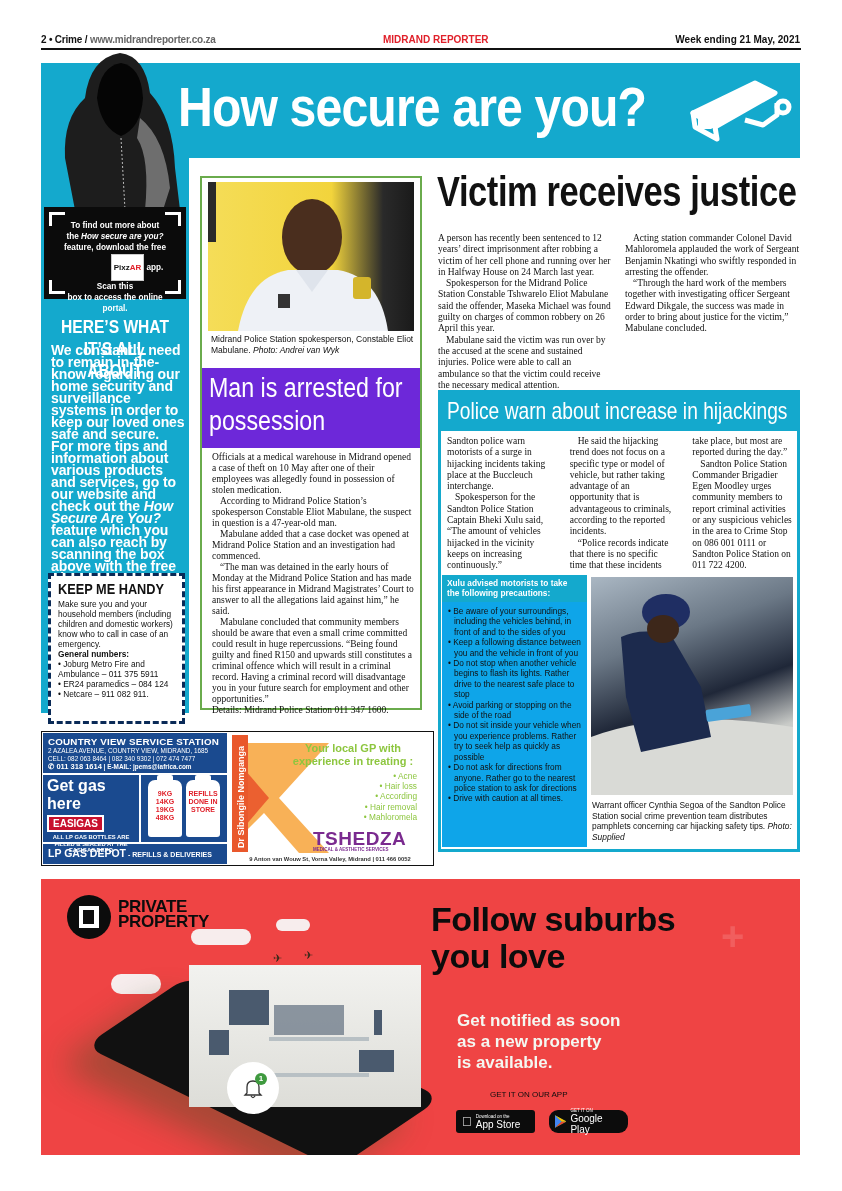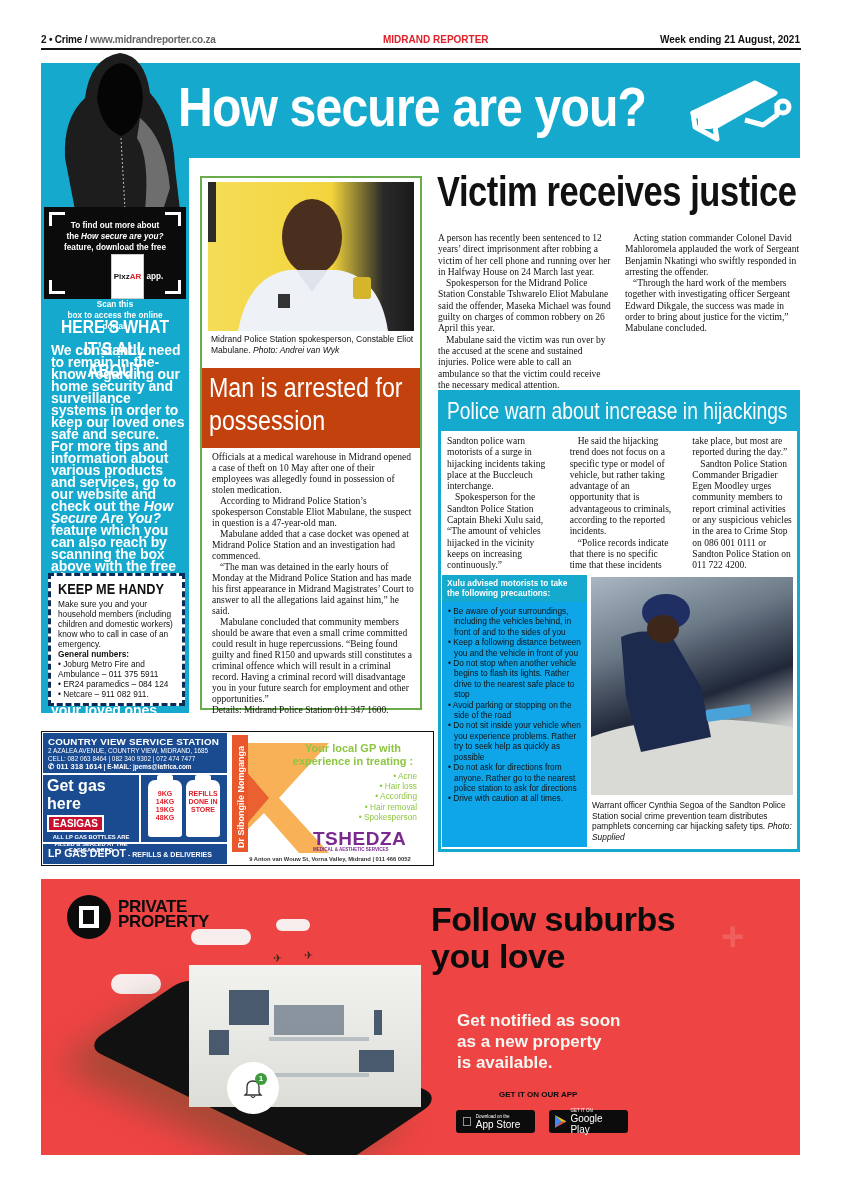--- a/index.html
+++ b/index.html
@@ -24,38 +24,38 @@
   
   .hood { left: 45px; top: 48px; width: 140px; height: 162px; }
 
   
   .pixz-box { left: 44px; top: 207px; width: 142px; height: 92px; background: #0b0b0b; color: #fff; font-size: 8.2px; font-weight: bold; text-align: center; line-height: 11.2px; padding: 13px 12px 0; }
   .pixz-box .corner { position: absolute; width: 16px; height: 14px; border-color: #fff; border-style: solid; border-width: 0; }
   .c-tl { left: 5px; top: 5px; border-left-width: 3px !important; border-top-width: 3px !important; }
   .c-tr { right: 5px; top: 5px; border-right-width: 3px !important; border-top-width: 3px !important; }
   .c-bl { left: 5px; bottom: 5px; border-left-width: 3px !important; border-bottom-width: 3px !important; }
   .c-br { right: 5px; bottom: 5px; border-right-width: 3px !important; border-bottom-width: 3px !important; }
-  .pixz-logo { display: inline-block; background: #fff; color: #111; font-size: 8px; padding: 17px 2px; line-height: 9px; border: 1px solid #ccc; margin-left: 44px; }
+  .pixz-logo { display: inline-block; background: #fff; color: #111; font-size: 8px; padding: 8px 2px; line-height: 9px; border: 1px solid #ccc; margin-left: 44px; }
   .pixz-logo b { color: #e0202a; }
 
   
   .here-head { left: 44px; top: 316px; width: 142px; text-align: center; color: #fff; font-weight: bold; font-size: 19px; line-height: 22px; transform: scaleX(0.82); transform-origin: center top; }
   .here-body { left: 51px; top: 344px; width: 134px; color: #fff; font-size: 14px; font-weight: bold; line-height: 12px; letter-spacing: -0.1px; }
 
   
-  .handy { left: 48px; top: 573px; width: 137px; height: 133px; background: #fff; border: 3px dashed #0a2a57; padding: 4px 7px; }
+  .handy { left: 48px; top: 573px; width: 137px; height: 151px; background: #fff; border: 3px dashed #0a2a57; padding: 4px 7px; }
   .handy-title { font-weight: bold; font-size: 15px; transform: scaleX(0.85); transform-origin: left top; white-space: nowrap; }
   .handy-body { font-size: 8.3px; line-height: 10px; margin-top: 2px; }
   .handy-body .gn { font-weight: bold; }
 
   
   .green-story { left: 200px; top: 176px; width: 222px; height: 534px; border: 2px solid #6aab4c; background: #fff; }
   .photo1 { left: 208px; top: 182px; width: 206px; height: 149px; background: linear-gradient(90deg,#f5dd58 0%,#f2d43c 60%,#2a2a2a 85%,#1a1a1a 100%); overflow: hidden; }
   .caption1 { left: 211px; top: 334px; width: 205px; font-size: 8.5px; line-height: 10.5px; }
-  .green-head { left: 202px; top: 368px; width: 218px; height: 80px; background: #c2410c; color: #fff; font-size: 27px; line-height: 33px; padding: 4px 7px; transform-origin: left top; }
+  .green-head { left: 202px; top: 368px; width: 218px; height: 80px; background: #6d28d9; color: #fff; font-size: 27px; line-height: 33px; padding: 4px 7px; transform-origin: left top; }
   .green-head span { display: inline-block; transform: scaleX(0.86); transform-origin: left top; white-space: nowrap; }
   .story1-body { left: 212px; top: 452px; width: 205px; font-family: "Liberation Serif", serif; font-size: 9.5px; line-height: 11px; }
   .story1-body p { text-indent: 8px; }
   .story1-body p:first-child { text-indent: 0; }
 
   
   .victim-head { left: 437px; top: 168px; font-family: "Liberation Sans", sans-serif; font-weight: bold; font-size: 42px; transform: scaleX(0.82); transform-origin: left top; white-space: nowrap; letter-spacing: -0.5px; }
   .victim-cols { left: 438px; top: 233px; width: 362px; display: flex; gap: 12px; font-family: "Liberation Serif", serif; font-size: 9.5px; line-height: 11.3px; }
   .victim-cols .col { flex: 1; }
   .victim-cols p { text-indent: 8px; }
@@ -115,34 +115,34 @@
   .pp-phone { position: absolute; left: 82px; top: 138px; width: 280px; height: 110px; background: #111; border-radius: 18px; transform: rotate(26deg) skewX(-30deg); box-shadow: 0 30px 30px rgba(40,80,30,0.35); }
   .pp-house { position: absolute; left: 148px; top: 86px; width: 232px; height: 142px; background: linear-gradient(180deg,#f2f2ef 0%,#ddddd8 100%); }
   .pp-house .win { position: absolute; background: #4a5a6e; }
   .pp-house .bal { position: absolute; background: #b8c0c4; height: 4px; }
   .pp-bell { position: absolute; left: 186px; top: 183px; width: 52px; height: 52px; border-radius: 50%; background: #fff; display: flex; align-items: center; justify-content: center; }
   .pp-badge { position: absolute; left: 28px; top: 11px; width: 12px; height: 12px; border-radius: 50%; background: #3f9a3f; color: #fff; font-size: 8px; text-align: center; line-height: 12px; font-weight: bold; }
   .cloud { position: absolute; background: #f7f7f7; border-radius: 20px; opacity: 0.95; }
   .bird { position: absolute; font-size: 11px; color: #3a2a1a; }
   .pp-head { position: absolute; left: 390px; top: 22px; font-weight: 900; font-size: 34px; line-height: 37px; color: #0c0c0c; letter-spacing: -0.5px; }
   .pp-sub { position: absolute; left: 416px; top: 131px; color: #f4f7f1; font-weight: bold; font-size: 17px; line-height: 21px; }
-  .pp-cta { position: absolute; left: 449px; top: 211px; font-weight: bold; font-size: 8px; color: #0c0c0c; margin-left: 9px; }
+  .pp-cta { position: absolute; left: 449px; top: 211px; font-weight: normal; font-size: 8px; color: #0c0c0c; }
   .store-btn { position: absolute; top: 231px; height: 23px; background: #0c0c0c; border-radius: 3px; color: #fff; display: flex; align-items: center; padding: 0 6px; gap: 4px; }
   .store-btn .t1 { font-size: 4.5px; line-height: 5px; }
   .store-btn .t2 { font-size: 10px; line-height: 11px; }
   .deco-plus { position: absolute; left: 680px; top: 35px; font-size: 40px; color: rgba(255,255,255,0.14); font-weight: bold; }
 </style>
 </head>
 <body>
 
 <div class="abs folio">
   <span>2 • Crime / </span><span class="url">www.midrandreporter.co.za</span>
 </div>
 <div class="abs masthead">MIDRAND REPORTER</div>
-<div class="abs weekline">Week ending 21 August, 2021</div>
+<div class="abs weekline">Week ending 21 May, 2021</div>
 <div class="abs header-rule"></div>
 
 <div class="abs teal-frame"></div>
 <div class="abs teal-left"></div>
 <div class="abs banner-title">How secure are you?</div>
 <svg class="abs camera" viewBox="0 0 110 70">
   <g fill="none" stroke="#fff" stroke-width="5" stroke-linejoin="round">
     <polygon points="8,38 70,8 90,18 30,52" fill="#fff"></polygon>
     <polygon points="8,38 30,52 32,64 10,52" fill="#14a9cd"></polygon>
     <rect x="14" y="44" width="12" height="9" fill="#fff" stroke-width="2"></rect>
@@ -303,21 +303,21 @@
     </div>
   <div class="gp-title">
     <div>Your local GP with</div>
     <div>experience in treating :</div>
   </div>
   <div class="gp-list">
     <div>• Acne</div>
     <div>• Hair loss</div>
     <div>• According</div>
     <div>• Hair removal</div>
-    <div>• Spokesperson</div>
+    <div>• Mahloromela</div>
   </div>
   <div class="gp-logo"><span>TSHEDZA</span><small>MEDICAL &amp; AESTHETIC SERVICES</small></div>
   <div class="gp-address">9 Anton van Wouw St, Vorna Valley, Midrand | 011 466 0052</div>
 </div>
 
 <div class="abs pp-ad">
   <div class="deco-plus">+</div>
   <div class="pp-logo"></div>
   <div class="pp-brand">
     <div>PRIVATE</div>
@@ -356,21 +356,21 @@
     <div>is available.</div>
   </div>
   <div class="pp-cta">GET IT ON OUR APP</div>
   <div class="store-btn" style="left:415px;width:79px;">
     <span style="font-size:13px;"></span>
     <div>
       <div class="t1">Download on the</div>
       <div class="t2">App Store</div>
     </div>
   </div>
-  <div class="store-btn" style="left:508px;width:79px;">
+  <div class="store-btn" style="left:508px;width:79px;border-radius:9px;">
     <svg width="12" height="13" viewBox="0 0 12 13">
       <polygon points="0,0 12,6.5 0,13" fill="#34a853"></polygon>
       <polygon points="0,0 7,6.5 0,13" fill="#4285f4"></polygon>
       <polygon points="7,6.5 12,6.5 0,13" fill="#ea4335"></polygon>
       <polygon points="7,6.5 0,0 12,6.5" fill="#fbbc05"></polygon>
     </svg>
     <div>
       <div class="t1">GET IT ON</div>
       <div class="t2">Google Play</div>
     </div>

